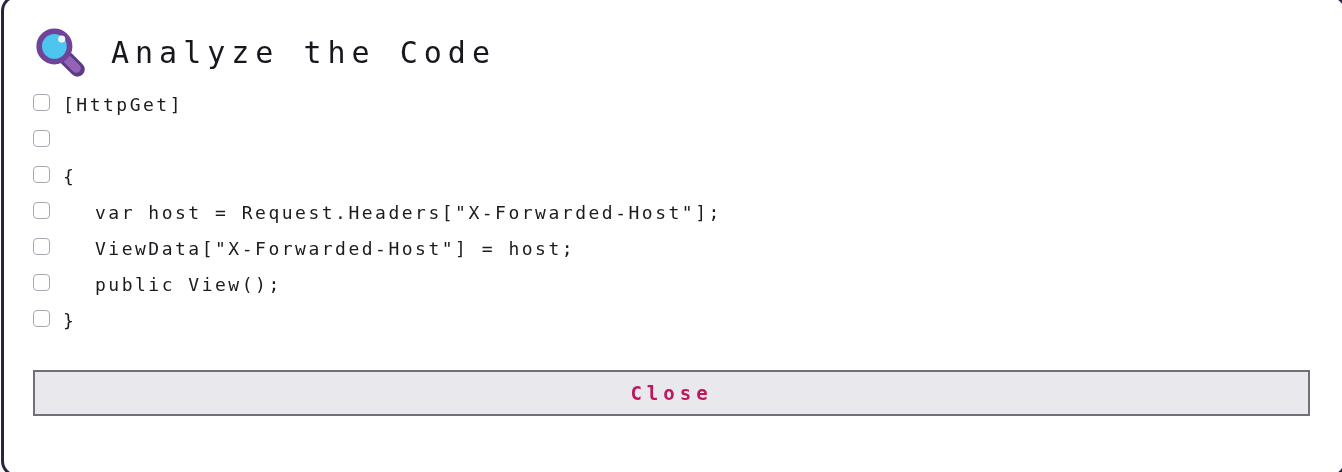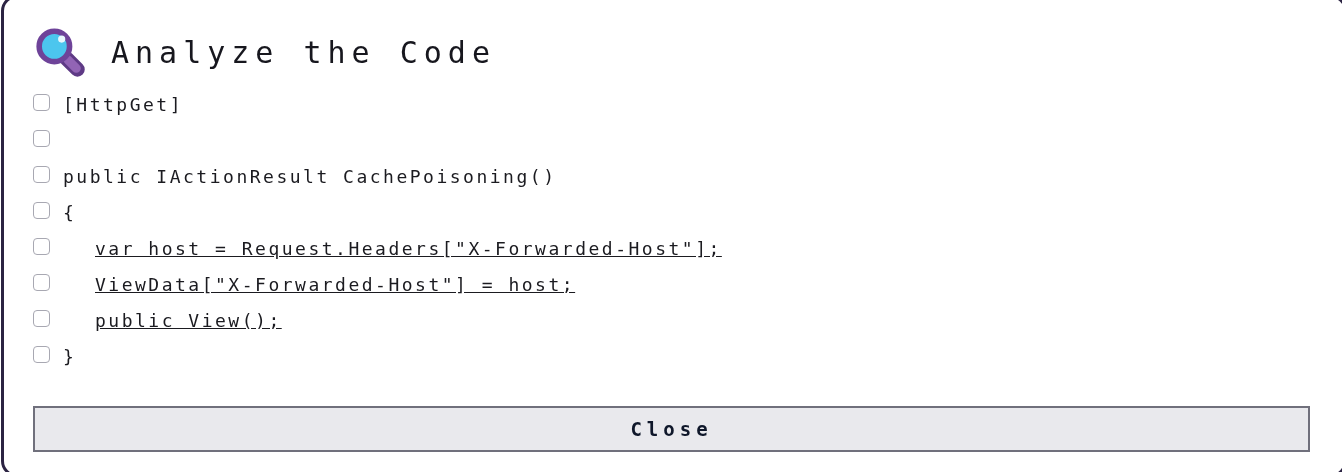--- a/index.html
+++ b/index.html
@@ -64,36 +64,36 @@
     border-radius: 4px;
     background: #ffffff;
     cursor: pointer;
   }
   .code-text {
     font-size: 18px;
     letter-spacing: 2.5px;
     color: #1b1b20;
     white-space: pre;
   }
-  .code-text.indent { padding-left: 32px; text-decoration: underline; }
+  .code-text.indent { padding-left: 32px; }
   .footer {
     margin-top: 24px;
   }
   .close-button {
     display: block;
     width: 100%;
     height: 46px;
     box-sizing: border-box;
     background: var(--button-bg, #e9e9ed);
     border: 2px solid var(--button-border, #70707c);
     font-family: "DejaVu Sans Mono", "Liberation Mono", monospace;
     font-size: 19px;
     font-weight: 700;
     letter-spacing: 5px;
-    color: #0f172a;
+    color: #be185d;
     cursor: pointer;
   }
 </style>
 </head>
 <body>
 
 <div class="dialog-frame"></div>
 
 <div class="content">
 
@@ -110,24 +110,20 @@
   <div class="code-list">
   <label class="code-row">
     <input type="checkbox" style="">
     <span class="code-text">[HttpGet]</span>
   </label>
 
   <label class="code-row">
     <input type="checkbox" style="">
   </label>
 
-  <label class="code-row">
-    <input type="checkbox" style="">
-    <span class="code-text">public IActionResult CachePoisoning()</span>
-  </label>
 
   <label class="code-row">
     <input type="checkbox" style="">
     <span class="code-text">{</span>
   </label>
 
   <label class="code-row">
     <input type="checkbox" style="">
     <span class="code-text indent">var host = Request.Headers["X-Forwarded-Host"];</span>
   </label>

